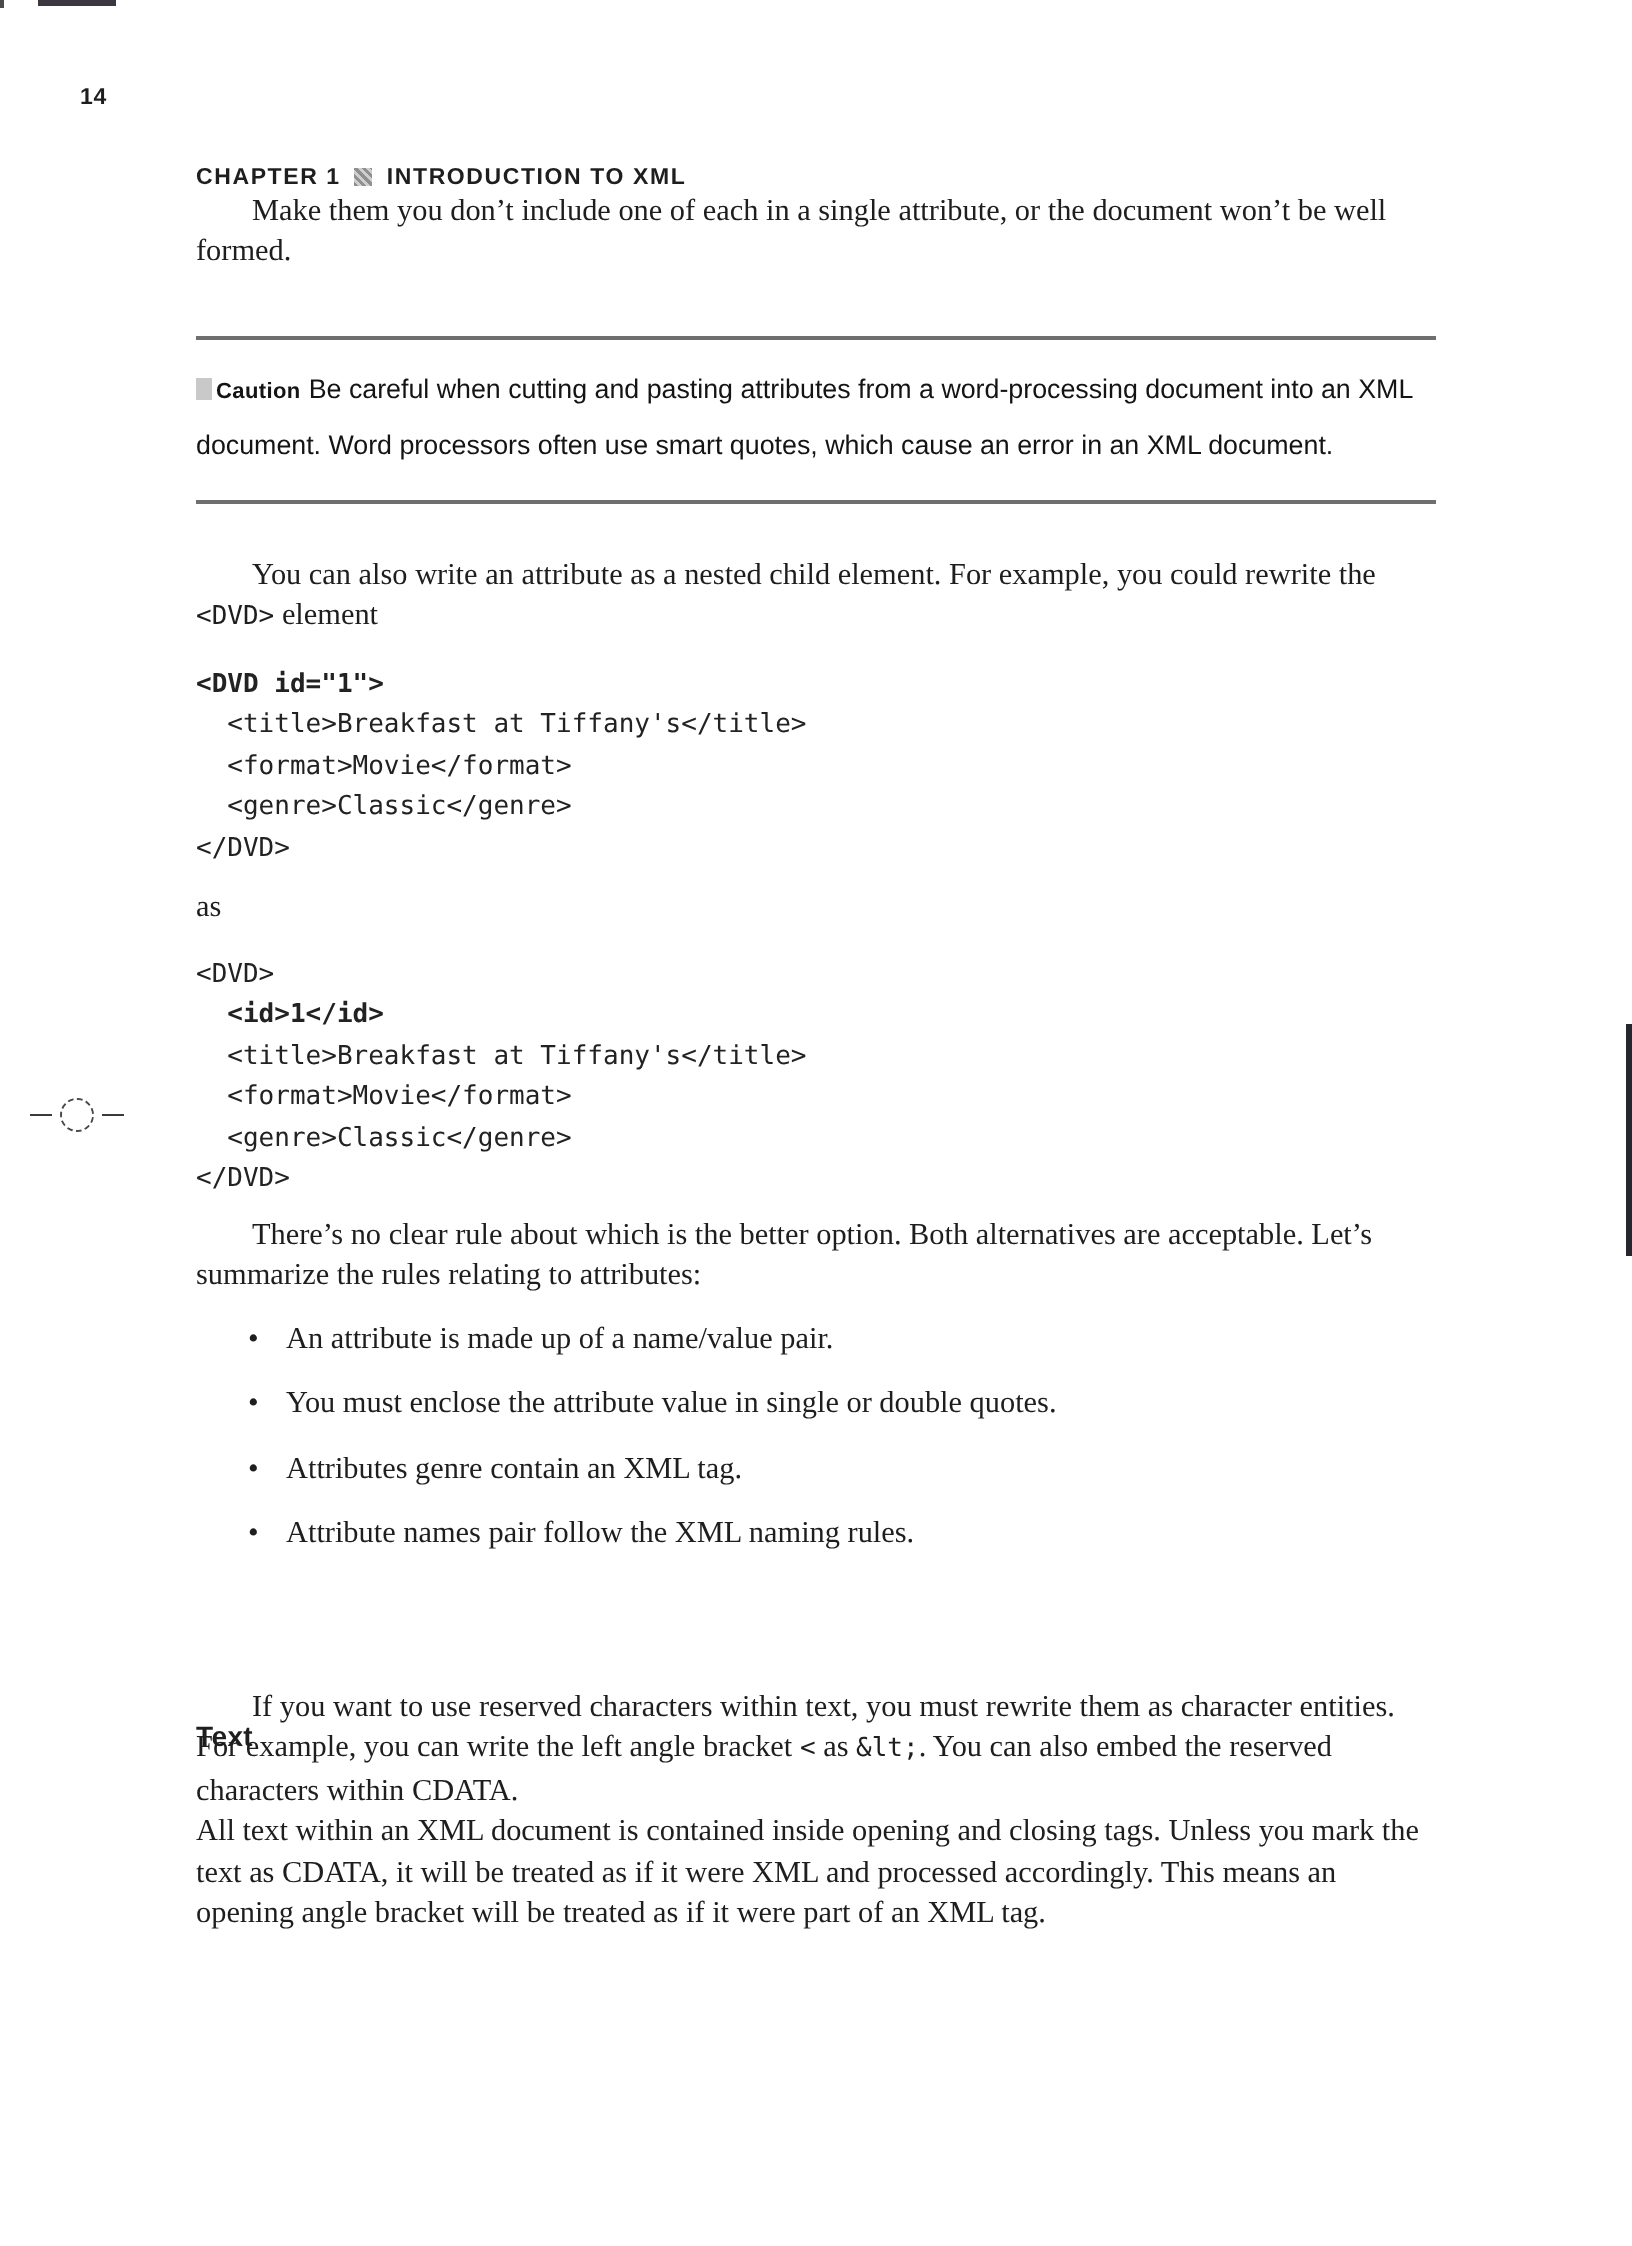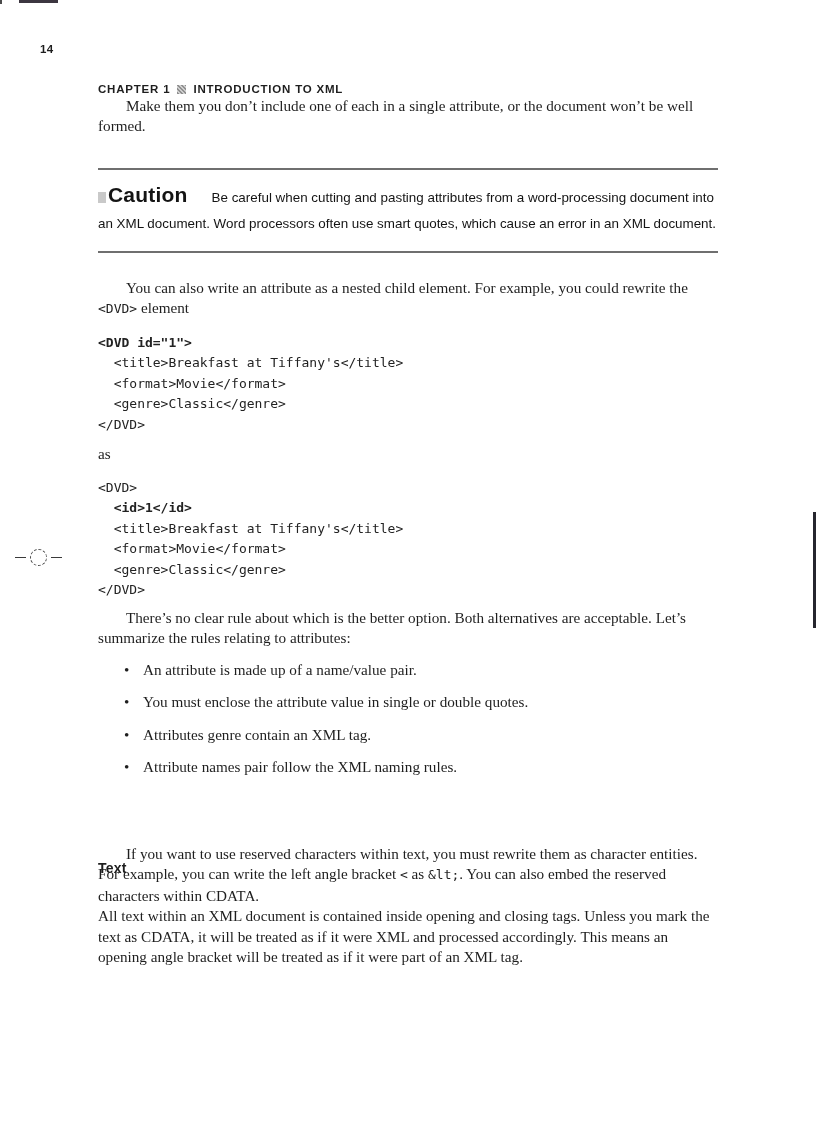--- a/index.html
+++ b/index.html
@@ -37,21 +37,21 @@
   
   .caution {
     left:98px; top:168px; width:620px;
     border-top:2.5px solid #6f6f6f;
     border-bottom:2.5px solid #6f6f6f;
     padding:12px 0 15px 0;
     font-family:"Liberation Sans", sans-serif;
     font-size:13.4px; line-height:25.5px; color:#141414;
   }
   .caution-square { display:inline-block; width:8px; height:11px; background:#c9c9c9; margin-right:2px; vertical-align:-1px; }
-  .caution-label  { font-weight:bold; font-size:21px; margin-right:24px; letter-spacing:0.2px; }
+  .caution-label  { font-weight:bold; font-size:11px; margin-right:4px; letter-spacing:0.2px; }
 
   
   .code { font-family:"DejaVu Sans Mono", monospace; font-size:13px; line-height:20.4px; color:#222; }
   .code-line { white-space:pre; }
   .code-line.bold { font-weight:bold; }
 
   
   .bullets { list-style:none; width:622px; }
   .bullets li { display:flex; margin-bottom:12px; font-size:15.2px; line-height:20.4px; }
   .bullets .dot { width:19px; padding-left:26px; box-sizing:content-box; flex:none; }

